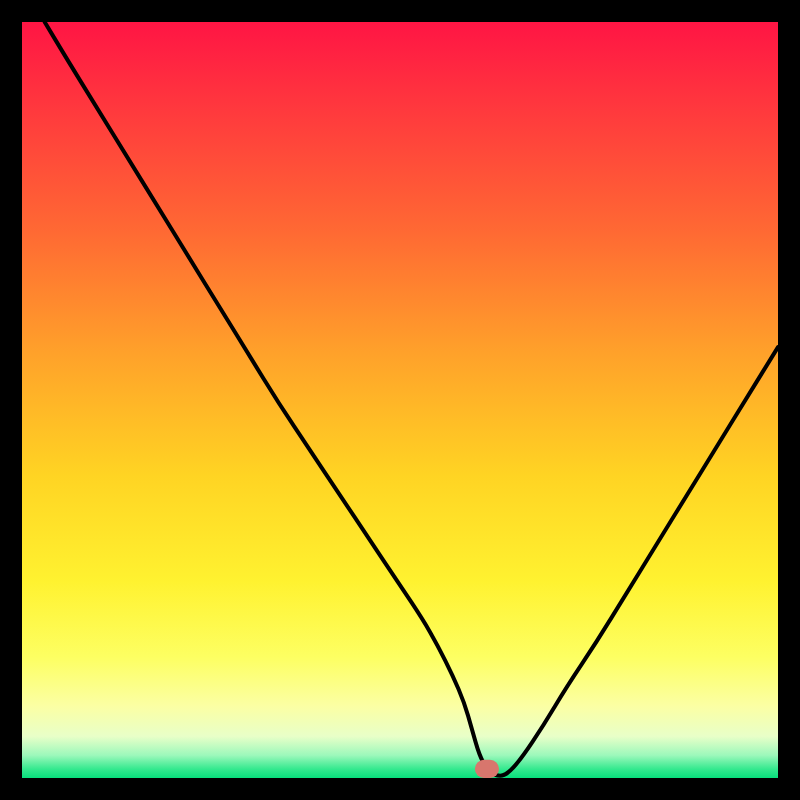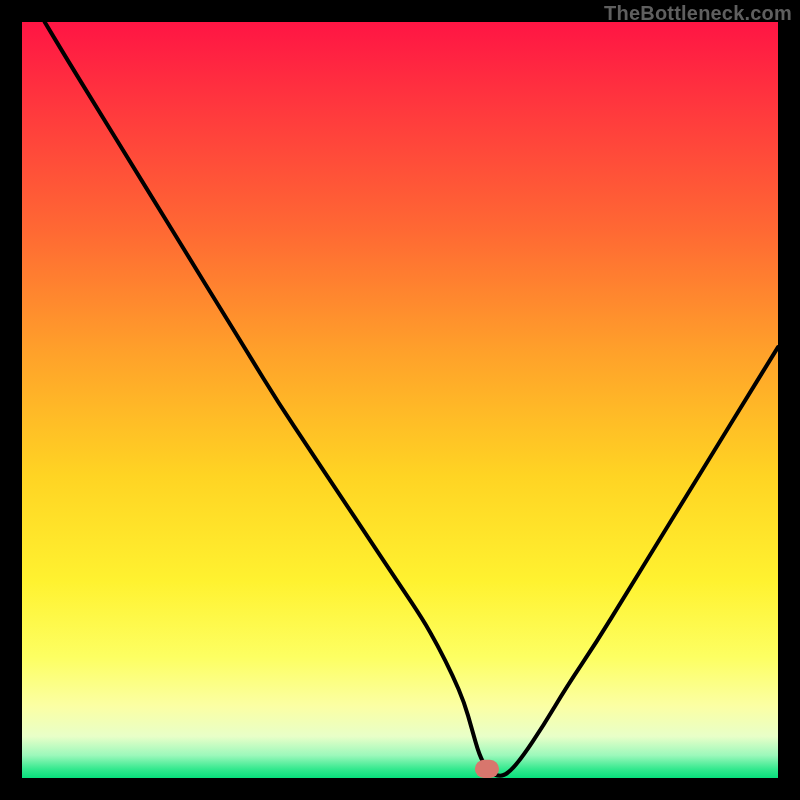--- a/index.html
+++ b/index.html
@@ -34,21 +34,20 @@
     top: 22px;
     width: 756px;
     height: 756px;
     display: block;
   }
 </style>
 </head>
 <body>
 
 <div class="frame">
-  <div class="watermark">TheBottleneck.com</div>
 
   <svg class="plot" viewBox="0 0 100 100" preserveAspectRatio="none">
     <defs>
       <linearGradient id="bg-grad" x1="0" y1="0" x2="0" y2="1">
           <stop offset="0%" stop-color="#ff1544"></stop>
           <stop offset="12%" stop-color="#ff3a3d"></stop>
           <stop offset="28.000000000000004%" stop-color="#ff6a33"></stop>
           <stop offset="44%" stop-color="#ffa22a"></stop>
           <stop offset="60%" stop-color="#ffd423"></stop>
           <stop offset="74%" stop-color="#fff230"></stop>

